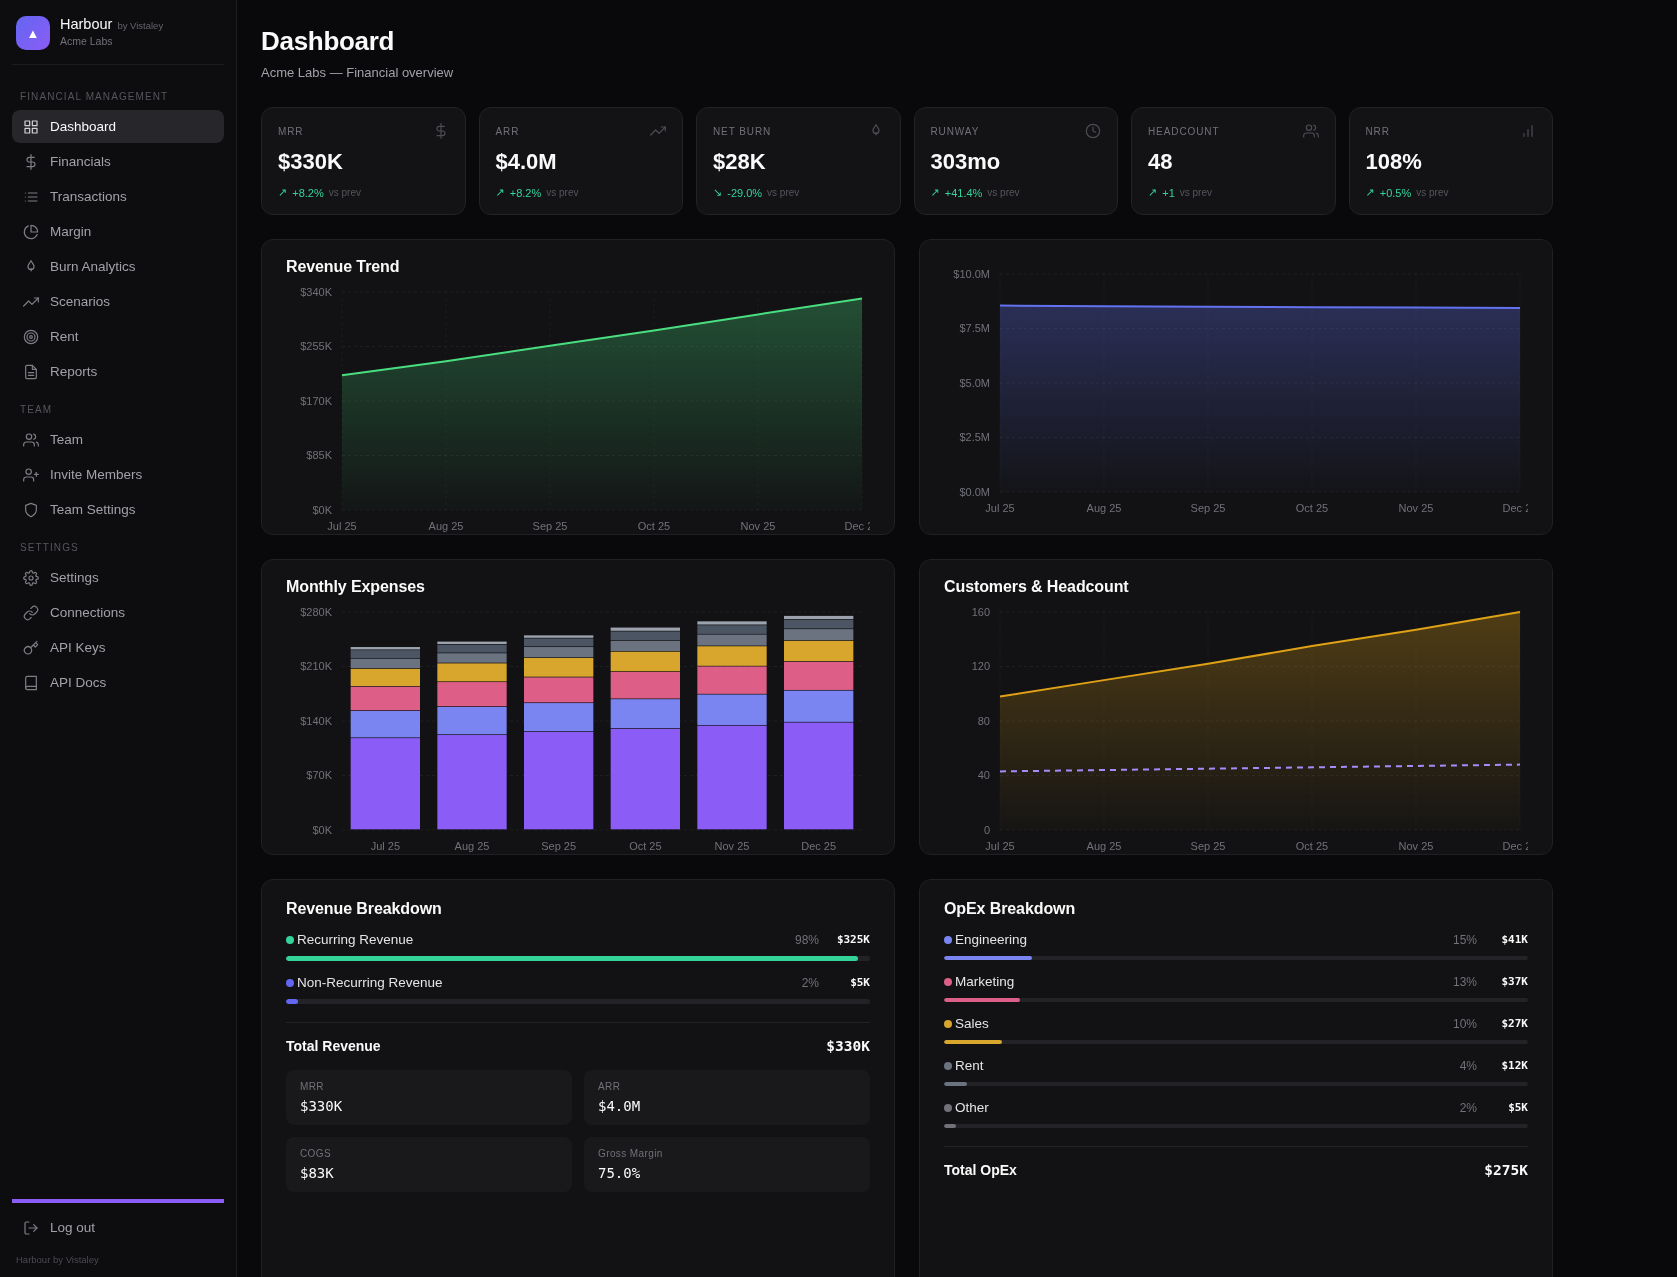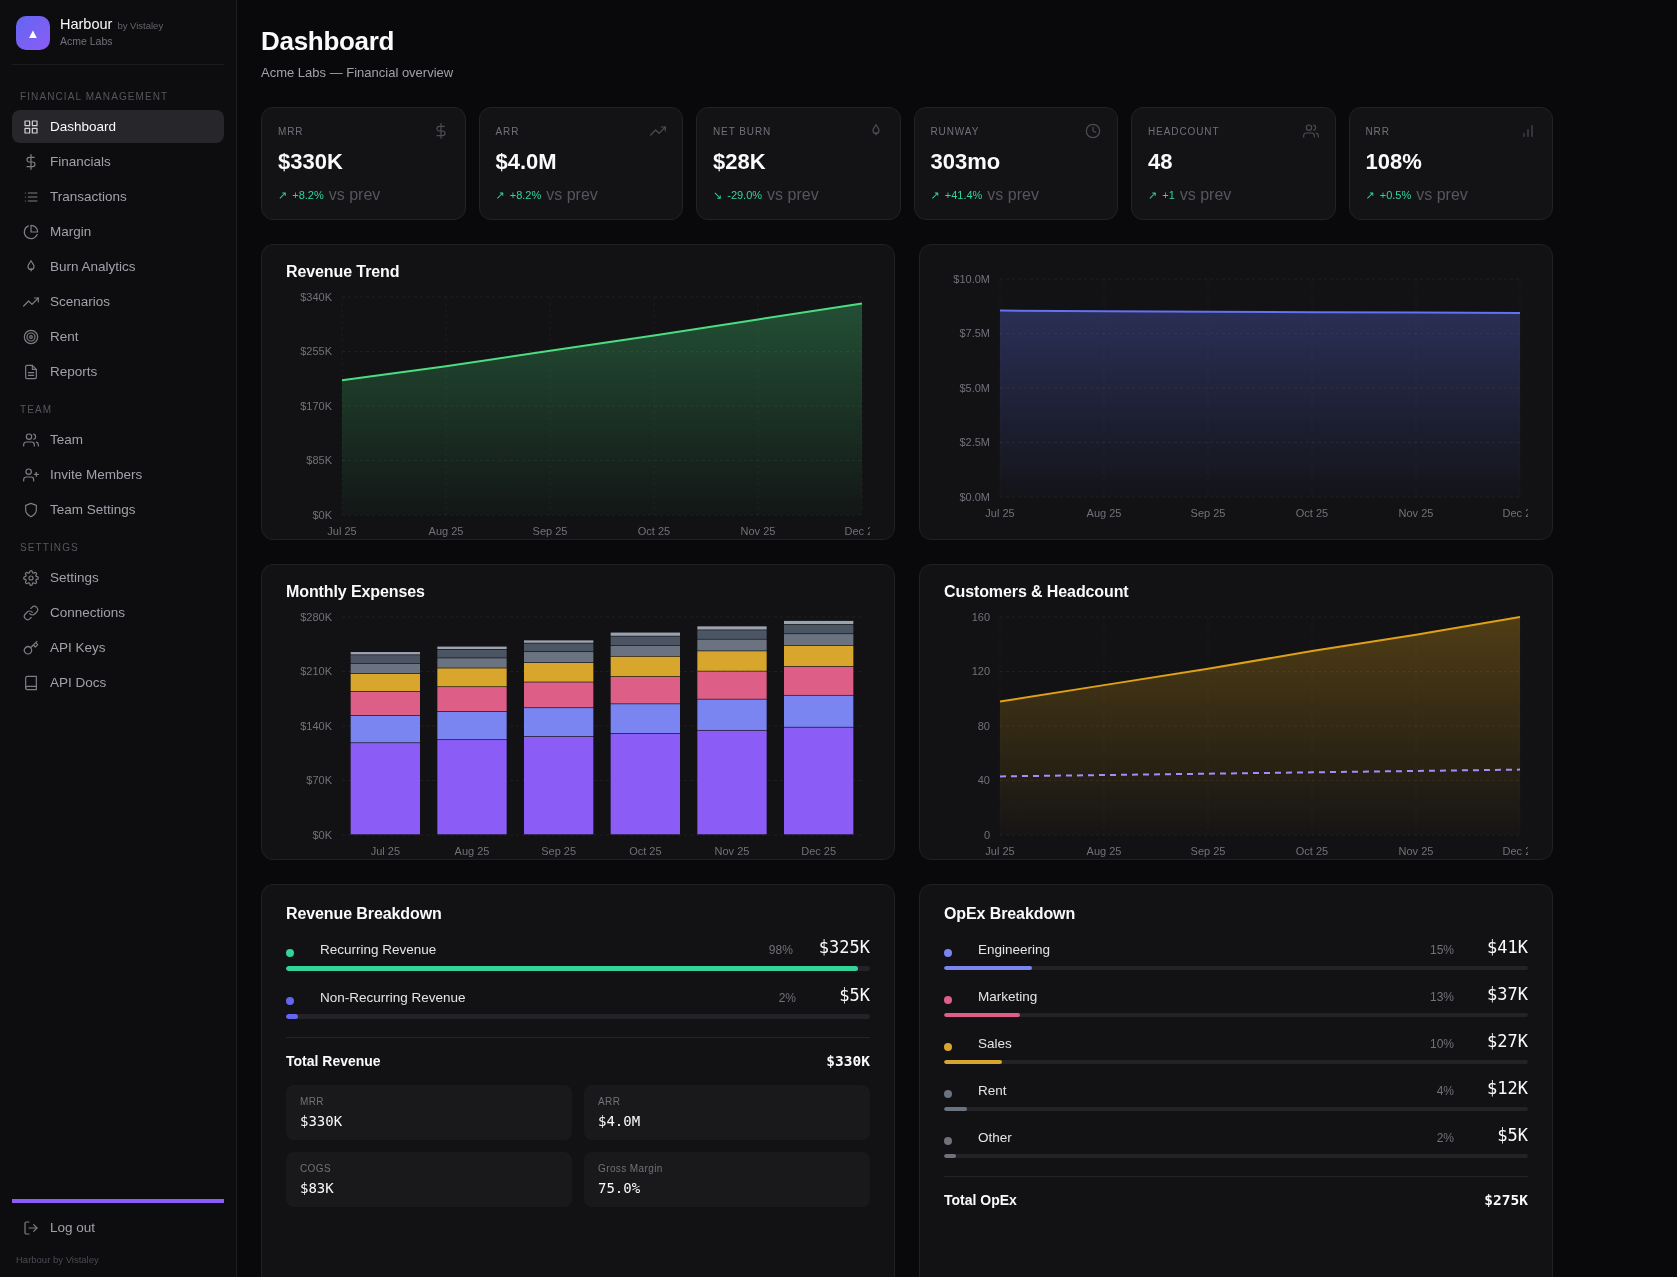--- a/index.html
+++ b/index.html
@@ -34,37 +34,37 @@
   .subtitle{font-size:13px;color:#a1a1aa;margin-top:8px}
 
   .kpi-row{display:flex;gap:13px;margin-top:27px}
   .kpi-card{flex:1;background:#131316;border:1px solid #222227;border-radius:12px;padding:15px 16px}
   .kpi-top{display:flex;align-items:center;justify-content:space-between}
   .kpi-label{font-size:10px;letter-spacing:0.9px;color:#71717a;text-transform:uppercase}
   .kpi-top svg{color:#4c4c55}
   .kpi-value{font-size:22px;font-weight:700;margin-top:10px}
   .kpi-delta{display:flex;align-items:center;gap:5px;margin-top:11px}
   .kpi-arrow,.kpi-delta-val{font-size:11px;color:var(--positive,#34d399)}
-  .kpi-vs{font-size:16px;color:#55555e}
+  .kpi-vs{font-size:10px;color:#55555e}
 
   .grid2{display:grid;grid-template-columns:1fr 1fr;gap:24px;margin-top:24px}
   .card{background:#121214;border:1px solid #202025;border-radius:12px;padding:18px 24px 16px}
   .card h2{font-size:16px;font-weight:700;letter-spacing:-0.1px}
   .chart-card{height:296px;display:flex;flex-direction:column}
   .chart-box{flex:1;min-height:0;margin-top:6px}
   .chart-box text{font-family:"Liberation Sans",sans-serif}
 
   .breakdown-card{min-height:480px;padding:20px 24px}
   .bd-rows{margin-top:6px}
   .bd-row{margin-top:14px}
-  .bd-top{display:flex;align-items:flex-end;gap:26px}
+  .bd-top{display:flex;align-items:center;gap:3px}
   .dot{width:8px;height:8px;border-radius:50%;flex:none}
   .bd-label{font-size:13.5px;color:#e4e4e7}
   .bd-pct{margin-left:auto;font-size:12px;color:#71717a}
-  .bd-val{font-size:17px;font-weight:400;font-family:"DejaVu Sans Mono",monospace;min-width:48px;text-align:right}
+  .bd-val{font-size:11px;font-weight:700;font-family:"DejaVu Sans Mono",monospace;min-width:48px;text-align:right}
   .bar-track{height:5px;background:#222227;border-radius:3px;margin-top:9px;overflow:hidden}
   .bar-track.thin{height:4px}
   .bar-fill{height:100%;border-radius:3px}
   .total-row{display:flex;justify-content:space-between;align-items:center;border-top:1px solid #222227;
     margin-top:18px;padding-top:15px}
   .total-label{font-size:14px;font-weight:600;color:#fafafa}
   .total-value{font-size:14.5px;font-weight:700;font-family:"DejaVu Sans Mono",monospace}
   .stats-grid{display:grid;grid-template-columns:1fr 1fr;gap:12px;margin-top:16px}
   .stat-box{background:#19191c;border-radius:8px;padding:11px 14px}
   .stat-label{font-size:10px;color:#71717a;letter-spacing:0.4px}

